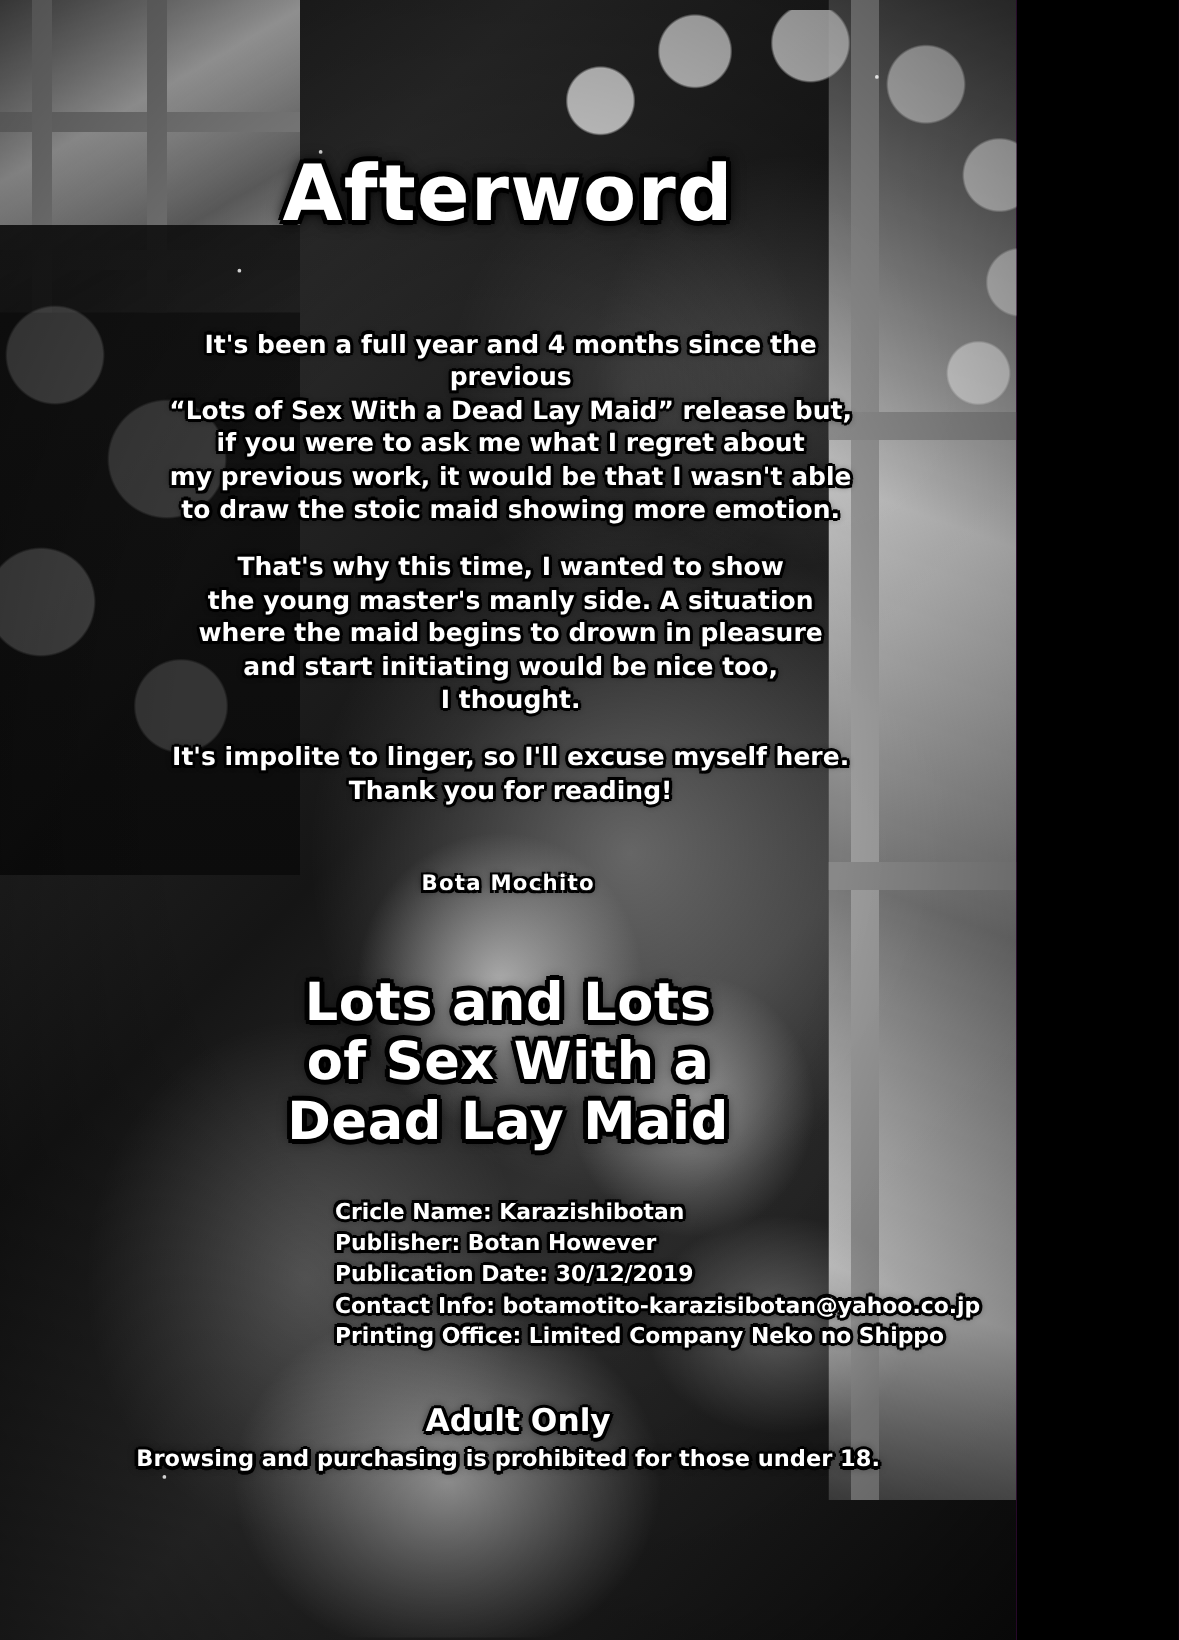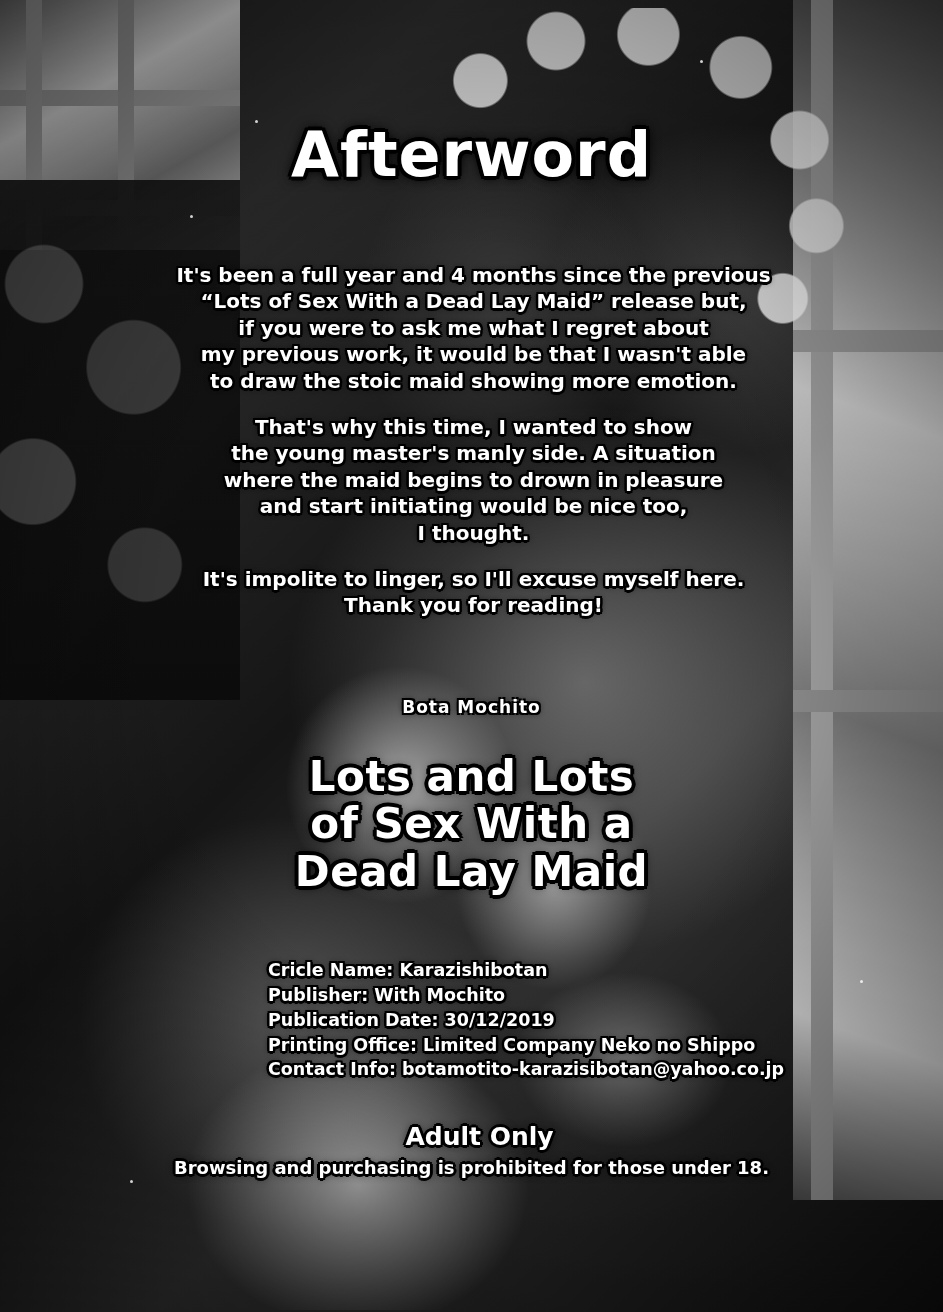--- a/index.html
+++ b/index.html
@@ -5,21 +5,21 @@
   html, body {
     margin: 0;
     padding: 0;
     background: #000;
   }
   body {
     font-family: "DejaVu Sans", sans-serif;
   }
   .page {
     position: relative;
-    width: 943px;
+    width: 813px;
     height: 1312px;
     overflow: hidden;
     background: #a21caf;
   }
 
   
   .art {
     position: absolute;
     inset: 0;
     background:
@@ -145,21 +145,21 @@
     font-size: 17px;
     letter-spacing: 1px;
     text-shadow:
       -2px -2px 0 #000, 2px -2px 0 #000, -2px 2px 0 #000, 2px 2px 0 #000,
       0 0 6px #000;
   }
 
   .work-title {
     position: absolute;
     left: 0; right: 0;
-    top: 753px;
+    top: 778px;
     font-weight: bold;
     font-size: 42px;
     line-height: 1.13;
     letter-spacing: 0.5px;
     text-shadow:
       -3px -3px 0 #000, 3px -3px 0 #000, -3px 3px 0 #000, 3px 3px 0 #000,
       -4px 0 0 #000, 4px 0 0 #000, 0 -4px 0 #000, 0 4px 0 #000,
       0 0 10px #000;
   }
 
@@ -230,24 +230,24 @@
     </div>
 
     <div class="author">Bota Mochito</div>
 
     <div class="work-title" style="white-space: pre-line;">Lots and Lots
 of Sex With a
 Dead Lay Maid</div>
 
     <div class="colophon">
       <div>Cricle Name: Karazishibotan</div>
-      <div>Publisher: With Mochito</div>
+      <div>Publisher: Botan However</div>
       <div>Publication Date: 30/12/2019</div>
+      <div>Contact Info: botamotito-karazisibotan@yahoo.co.jp</div>
       <div>Printing Office: Limited Company Neko no Shippo</div>
-      <div>Contact Info: botamotito-karazisibotan@yahoo.co.jp</div>
     </div>
 
     <div class="notice">
       <div class="notice-1">Adult Only</div>
       <div class="notice-2">Browsing and purchasing is prohibited for those under 18.</div>
     </div>
 
   </div>
 </div>
 

